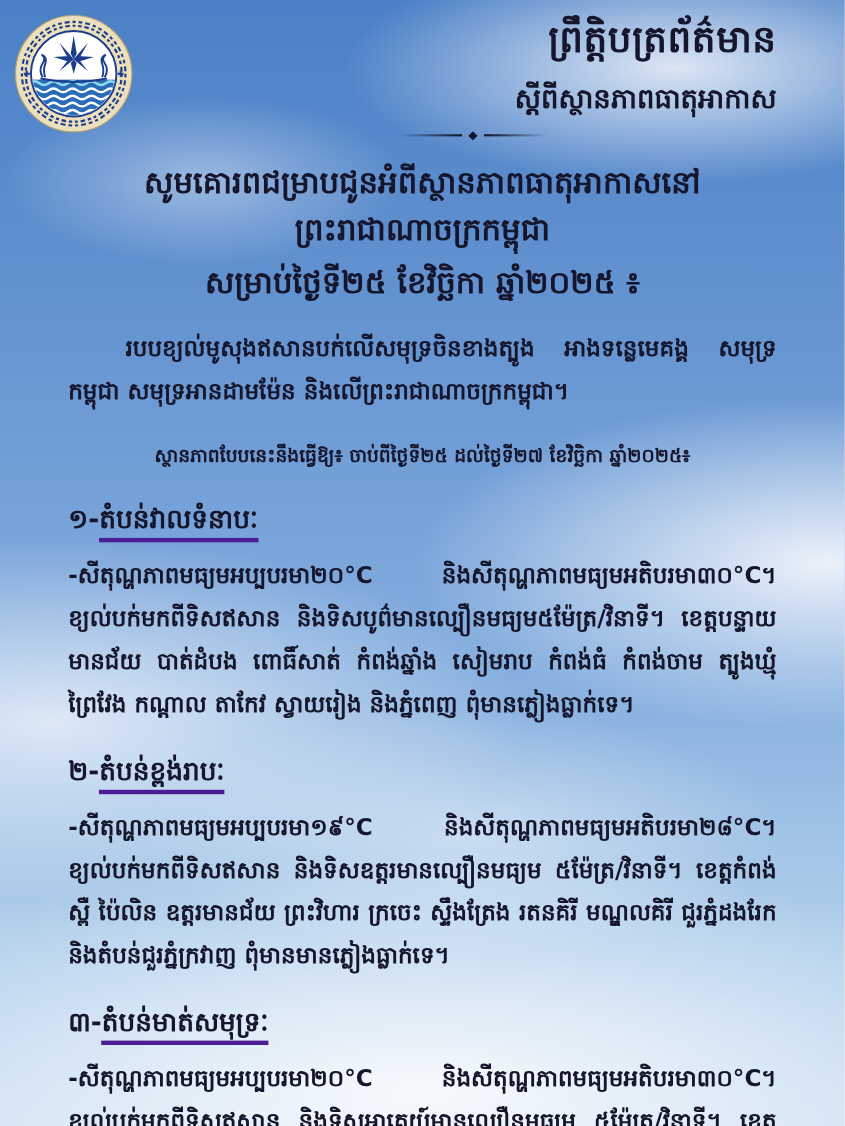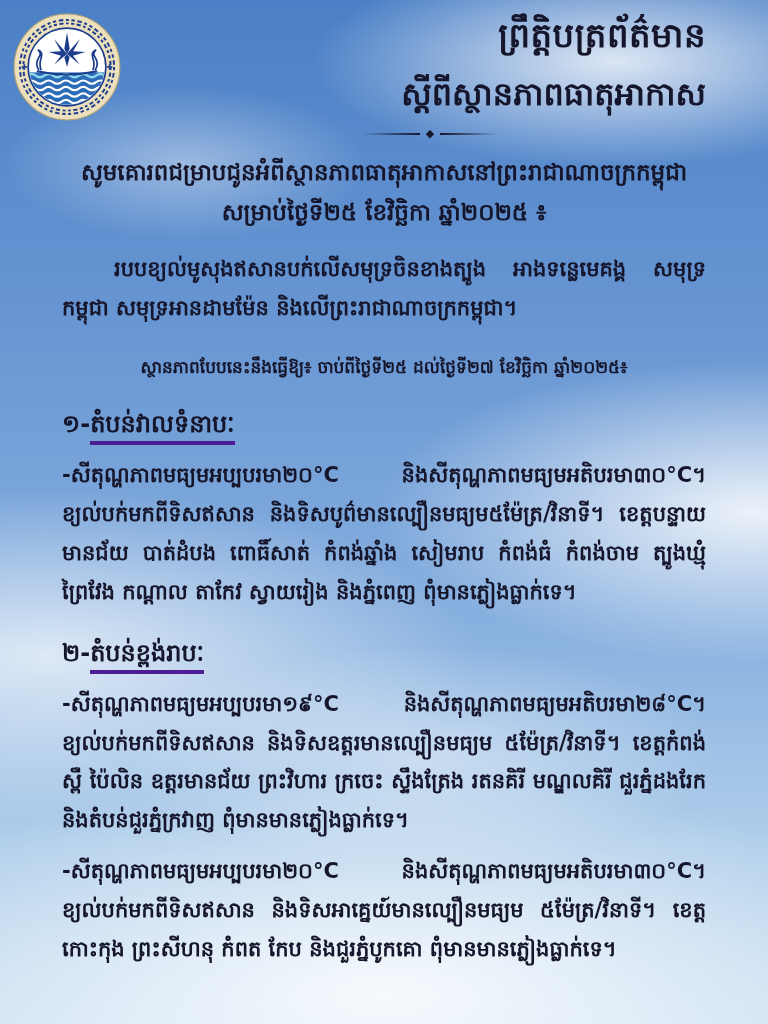--- a/index.html
+++ b/index.html
@@ -28,29 +28,29 @@
 
   .content { position:relative; z-index:2; padding:14px 62px 0 62px; }
 
   
   .logo { position:absolute; left:13px; top:13px; width:108px; height:108px; z-index:3; }
   .logo svg { width:100%; height:100%; }
 
   
   .head-block { margin-left:92px; text-align:right; }
   .title    { font-size:34px; font-weight:700; letter-spacing:.5px; }
-  .subtitle { font-size:32px; font-weight:700; margin-top:10px; }
+  .subtitle { font-size:25px; font-weight:700; margin-top:10px; }
 
   .ornament { display:flex; align-items:center; justify-content:center; gap:6px; margin-top:7px; }
   .orn-line { height:2px; width:58px; }
   .orn-line.left  { background:linear-gradient(90deg, rgba(21,21,43,0) 0%, #15152b 100%); }
   .orn-line.right { background:linear-gradient(270deg, rgba(21,21,43,0) 0%, #15152b 100%); }
   .orn-glyph { font-size:11px; color:#15152b; line-height:1; }
 
-  .intro { text-align:center; font-size:23px; font-weight:700; line-height:1.55; }
+  .intro { text-align:center; font-size:28px; font-weight:700; line-height:1.55; }
   .intro-1 { margin-top:16px; }
   .intro-2 { margin-top:4px; }
 
   
   .para { font-size:21px; font-weight:700; line-height:1.85; }
   .justify { text-align:justify; }
   .monsoon { margin-top:20px; text-indent:52px; }
   .situation { margin-top:24px; text-align:center; font-size:17px; }
 
   section { display:block; }
@@ -138,18 +138,19 @@
       <h3 class="sec-head"><span>១-</span><span class="sec-title">តំបន់វាលទំនាបៈ</span></h3>
       <p class="para justify sec-body">-សីតុណ្ហភាពមធ្យមអប្បបរមា២០°C និងសីតុណ្ហភាពមធ្យមអតិបរមា៣០°C។ ខ្យល់បក់មកពីទិសឥសាន និងទិសបូព៌មានល្បឿនមធ្យម៥ម៉ែត្រ/វិនាទី។ ខេត្តបន្ទាយមានជ័យ បាត់ដំបង ពោធិ៍សាត់ កំពង់ឆ្នាំង សៀមរាប កំពង់ធំ កំពង់ចាម ត្បូងឃ្មុំ ព្រៃវែង កណ្តាល តាកែវ ស្វាយរៀង និងភ្នំពេញ ពុំមានភ្លៀងធ្លាក់ទេ។</p>
     </section>
 
     <section>
       <h3 class="sec-head"><span>២-</span><span class="sec-title">តំបន់ខ្ពង់រាបៈ</span></h3>
       <p class="para justify sec-body">-សីតុណ្ហភាពមធ្យមអប្បបរមា១៩°C និងសីតុណ្ហភាពមធ្យមអតិបរមា២៨°C។ ខ្យល់បក់មកពីទិសឥសាន និងទិសឧត្តរមានល្បឿនមធ្យម ៥ម៉ែត្រ/វិនាទី។ ខេត្តកំពង់ស្ពឺ ប៉ៃលិន ឧត្តរមានជ័យ ព្រះវិហារ ក្រចេះ ស្ទឹងត្រែង រតនគិរី មណ្ឌលគិរី ជួរភ្នំដងរែក និងតំបន់ជួរភ្នំក្រវាញ ពុំមានមានភ្លៀងធ្លាក់ទេ។</p>
     </section>
 
     <section>
+      <h3 class="sec-head"><span>៣-</span><span class="sec-title">តំបន់មាត់សមុទ្រៈ</span></h3>
       <p class="para justify sec-body">-សីតុណ្ហភាពមធ្យមអប្បបរមា២០°C និងសីតុណ្ហភាពមធ្យមអតិបរមា៣០°C។ ខ្យល់បក់មកពីទិសឥសាន និងទិសអាគ្នេយ៍មានល្បឿនមធ្យម ៥ម៉ែត្រ/វិនាទី។ ខេត្តកោះកុង ព្រះសីហនុ កំពត កែប និងជួរភ្នំបូកគោ ពុំមានមានភ្លៀងធ្លាក់ទេ។</p>
 
     </section>
 
   </div>
 </div>
 
 </body></html>

